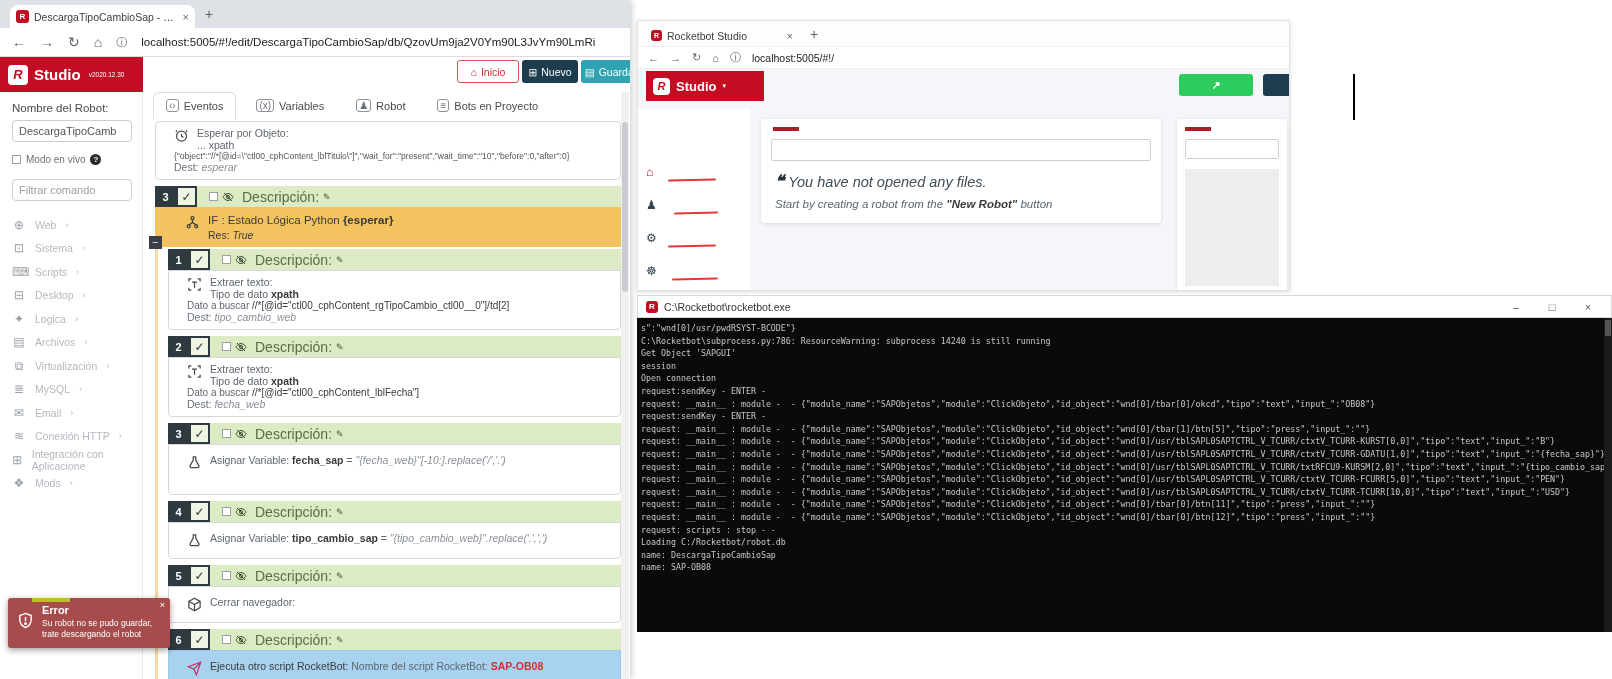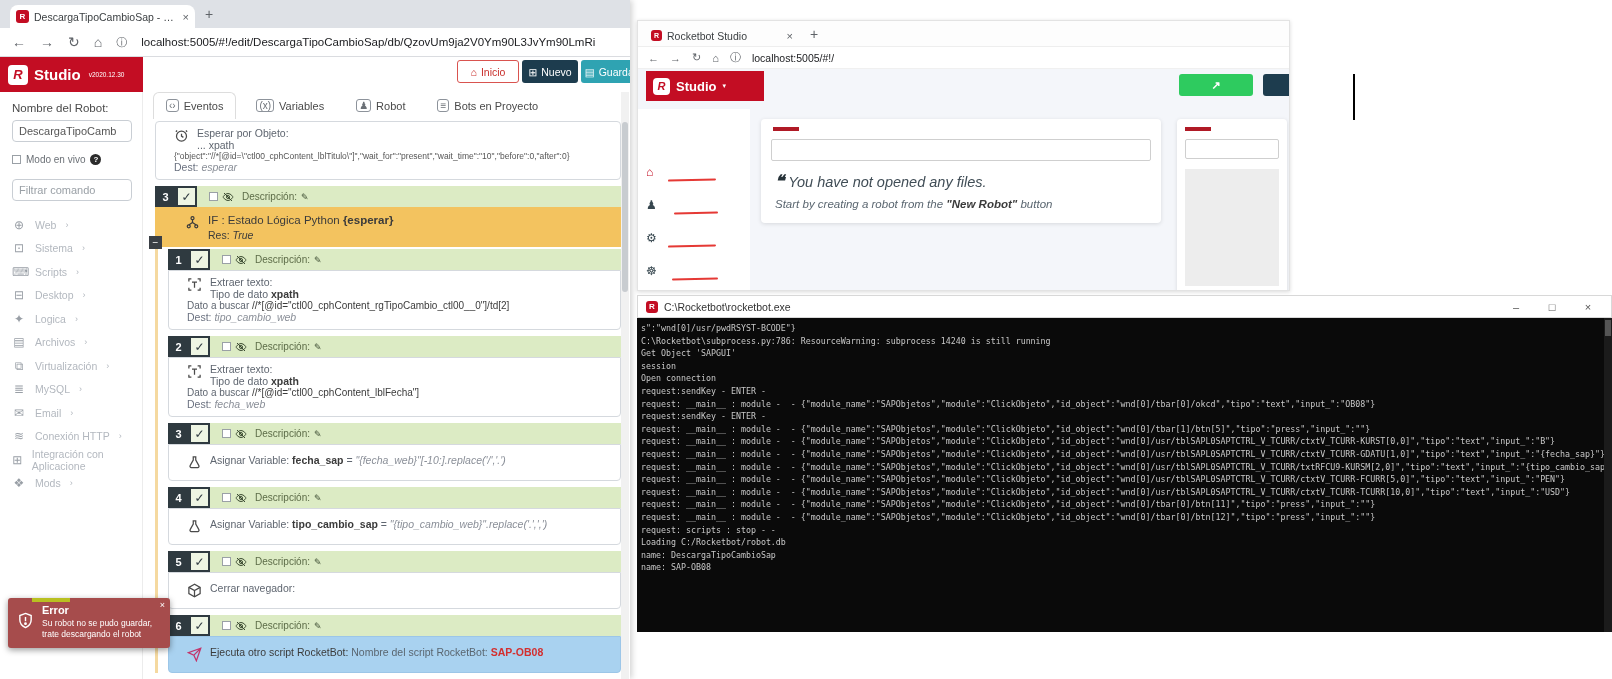--- a/index.html
+++ b/index.html
@@ -72,21 +72,21 @@
   .ctitle { color:#5f6670; }
   .tiny { font-size:8.5px; white-space:nowrap; overflow:hidden; color:#555; }
   .dest i { color:#8a8f98; }
   .shdr { height:21px; background:#dcebc4; display:flex; align-items:center; }
   .num { width:21px; height:21px; background:#2f3a40; color:#fff; font-size:11px; font-weight:bold;
          display:flex; align-items:center; justify-content:center; }
   .chk { width:21px; height:21px; background:#eef5e3; border:2px solid #2f3a40; color:#2f3a40;
          font-size:12px; display:flex; align-items:center; justify-content:center; }
   .shdr .cbx { margin-left:12px; }
   .eyeslash { margin-left:4px; display:inline-flex; }
-  .desc { font-size:10px; color:#5d6c48; margin-left:8px; }
+  .desc { font-size:14px; color:#5d6c48; margin-left:8px; }
   .pencil { font-size:9px; color:#3a4a30; margin-left:4px; }
   .ifrow { background:#f3c35f; padding:7px 10px 6px 30px; position:relative; font-size:11.5px;
            color:#3b3b3b; margin-bottom:2px; }
   .ifrow .res { font-size:10.5px; margin-top:3px; }
   .ifrow .res i { font-weight:normal; }
   .minusbox { position:absolute; left:-6px; bottom:-2px; width:13px; height:13px; background:#3a3f45;
               color:#fff; font-size:10px; display:flex; align-items:center; justify-content:center; }
   .ifkids { border-left:3px solid #f5d9a0; padding-left:10px; }
   .body6 { background:#a9d2f0; border-color:#9cc6e8; color:#5a6670; }
   .redval { color:#d32f2f; font-weight:bold; }
@@ -411,21 +411,21 @@
           <span class="eyeslash">
               <svg width="12" height="12" viewBox="0 0 24 24" fill="none" stroke="#3a4a30" stroke-width="2">
                 <path d="M2 12s4-7 10-7 10 7 10 7-4 7-10 7S2 12 2 12z"></path>
                 <circle cx="12" cy="12" r="3"></circle>
                 <path d="M4 4l16 16"></path>
               </svg>
             </span>
           <span class="desc">Descripción:</span>
           <span class="pencil">✎</span>
         </div>
-        <div class="card" style="border-radius:0 0 4px 4px; padding-top:9px; padding-bottom:10px;">
+        <div class="card" style="border-radius:0 0 4px 4px; padding-top:9px; padding-bottom:24px;">
           <div class="crow">
             <svg class="stepic" width="15" height="15" viewBox="0 0 24 24" fill="none" stroke="#4a4a4a" stroke-width="2">
                 <path d="M9 3h6M10 3v5l-5 9a2 2 0 0 0 2 3h10a2 2 0 0 0 2-3l-5-9V3"></path>
               </svg>
             <div><span class="ctitle">Asignar Variable: </span><span class="bold">fecha_sap</span><span class="ctitle"> = </span><i style="color:#8a8f98">"{fecha_web}"[-10:].replace('/','.')</i></div>
           </div>
         </div>
 
         <div class="shdr">
           <span class="num">4</span>

